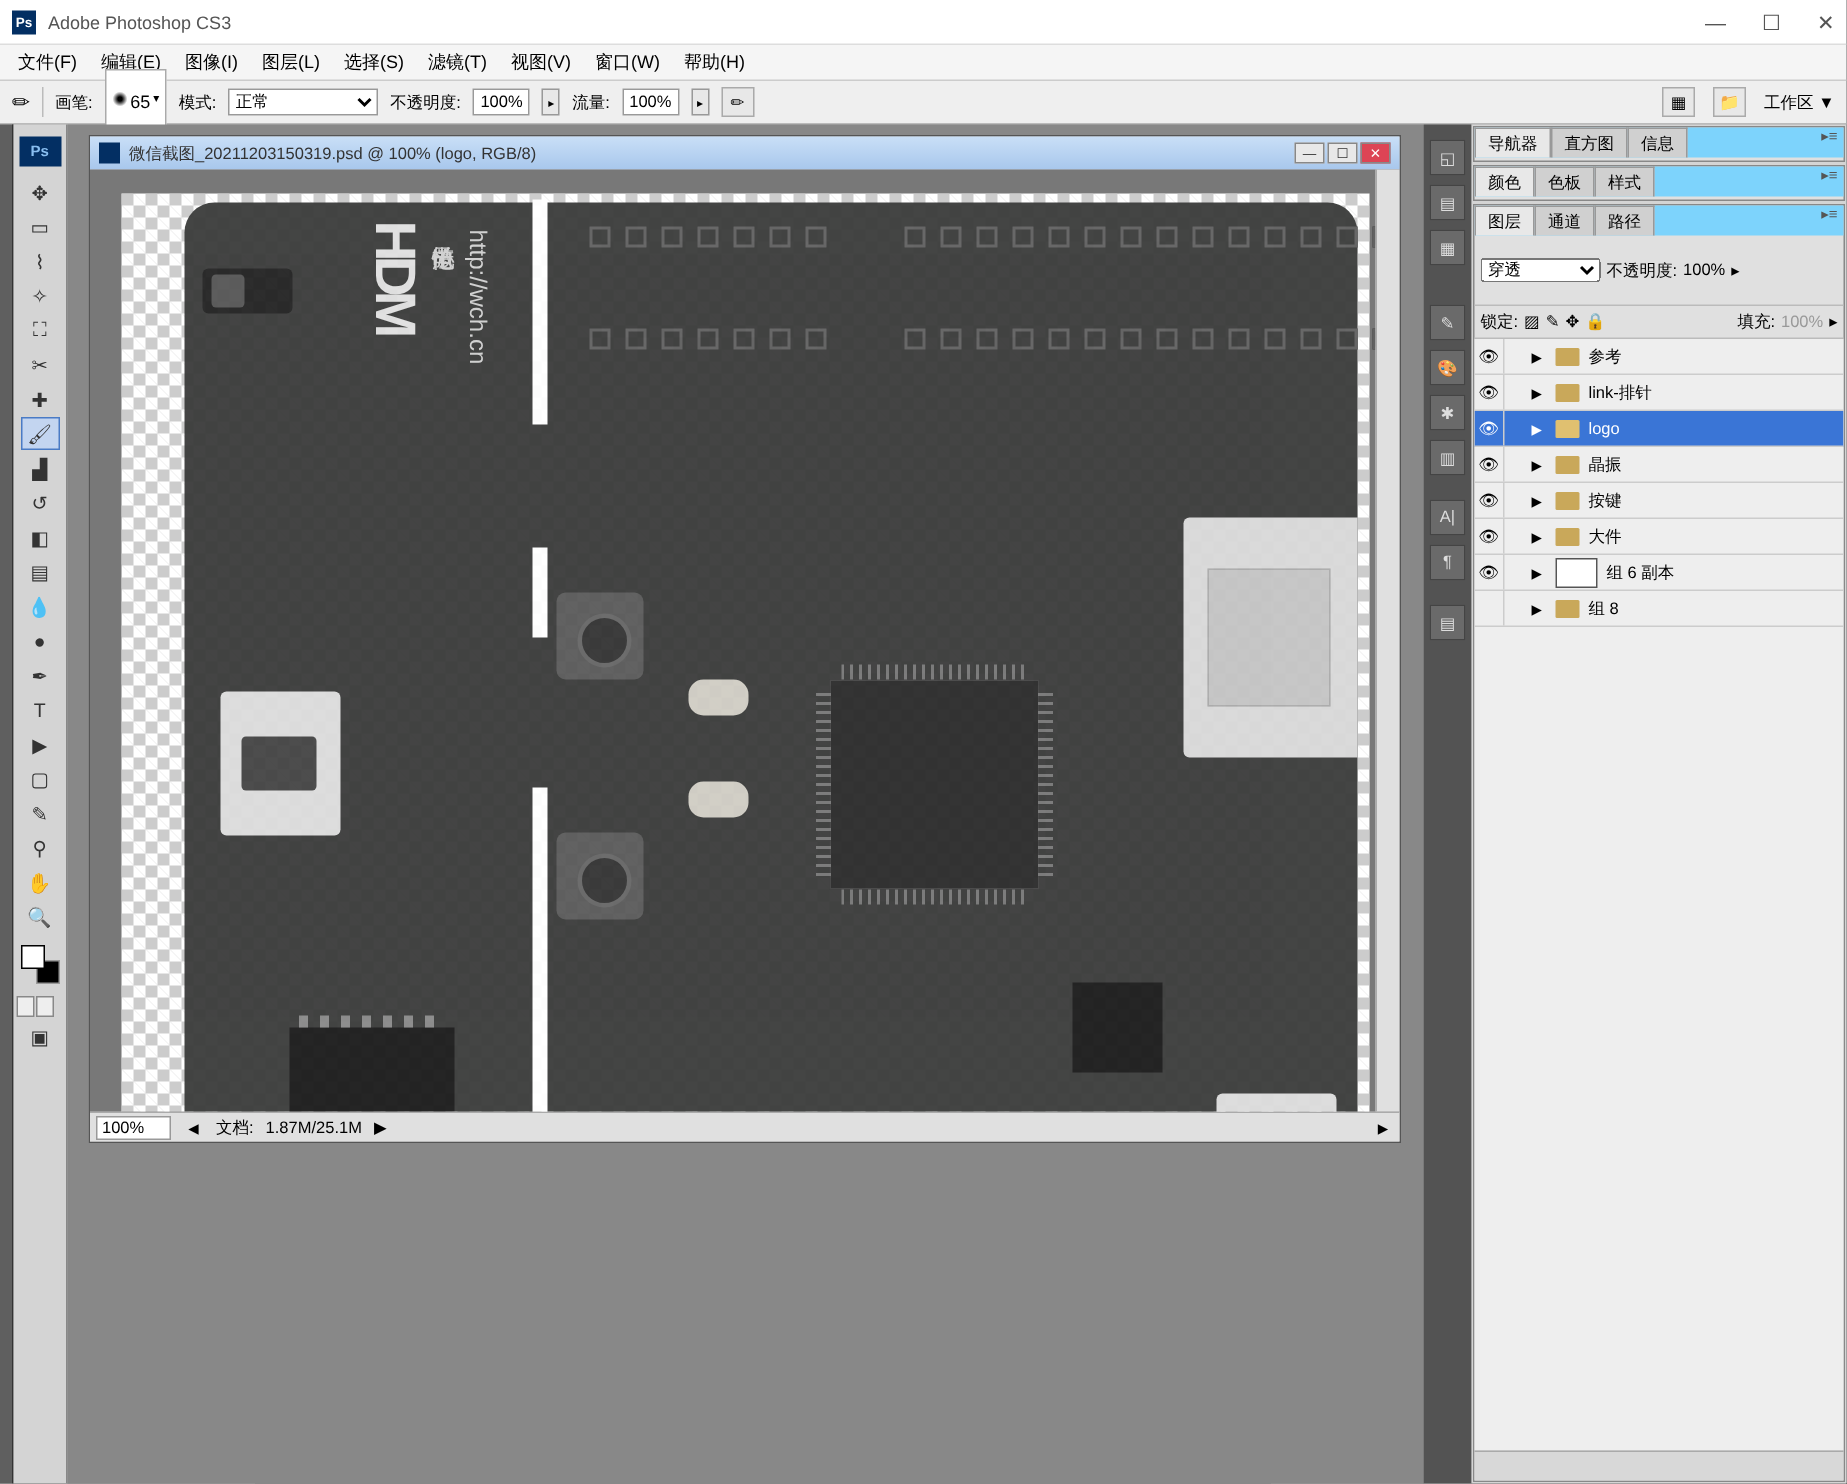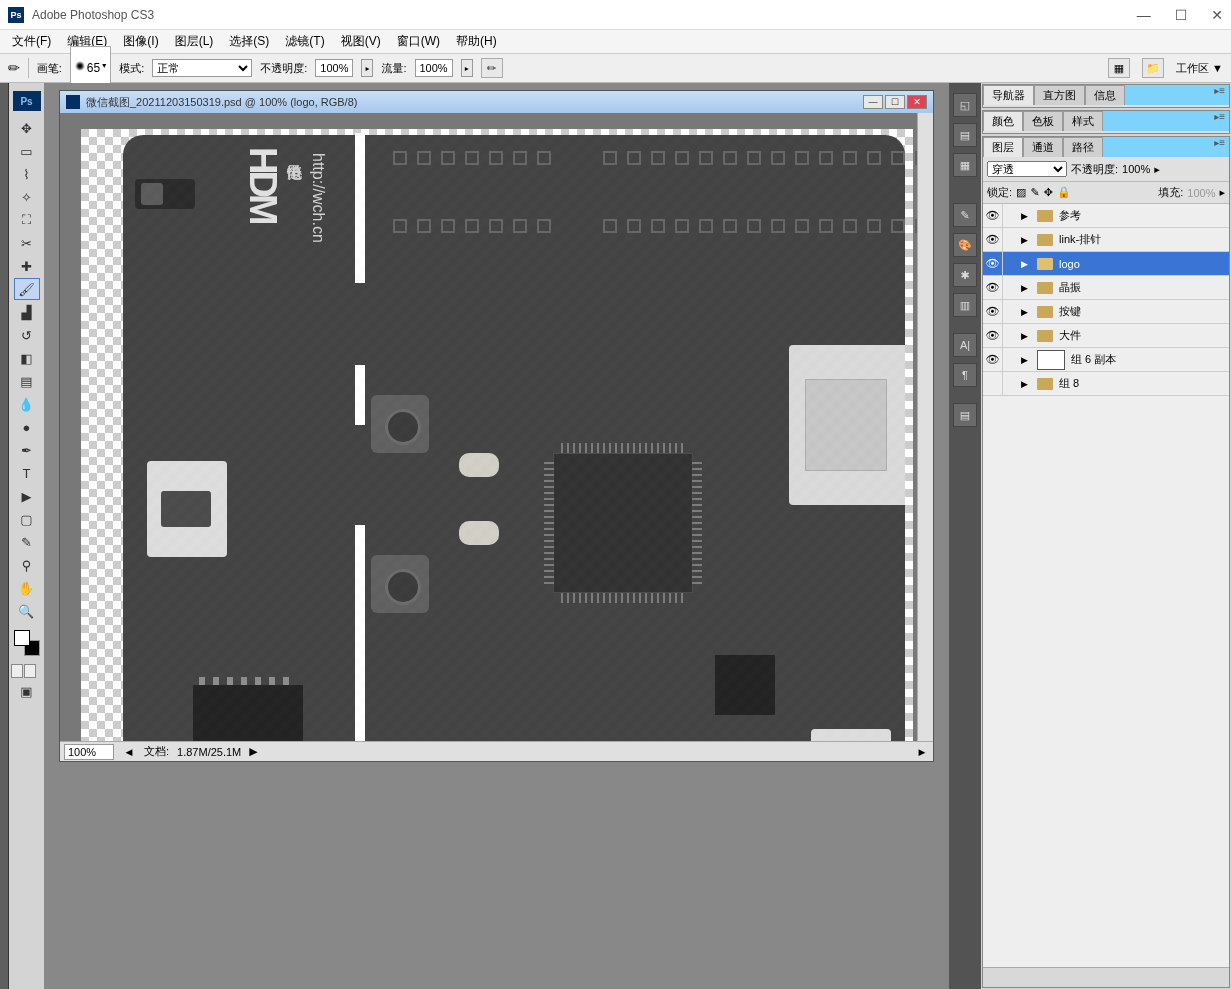--- a/index.html
+++ b/index.html
@@ -88,21 +88,21 @@
 .scrollbar-v { position:absolute; right:0; top:22px; bottom:20px; width:16px; background:#e0e0e0; border-left:1px solid #aaa;}
 .panel-strip { width: 32px; background: #535353; display:flex; flex-direction:column; padding-top:8px; gap:2px;}
 .panel-strip .tab-icon { width:24px; height:24px; margin:2px auto; background:#6a6a6a; border:1px solid #444; display:flex; align-items:center; justify-content:center; font-size:11px; color:#ddd;}
 .panels { width: 250px; background: #d4d4d4; display: flex; flex-direction: column; }
 .panel-group { border: 1px solid #888; margin: 1px; background:#e0e0e0;}
 .panel-tabs { display:flex; background:#7dd3fc; height:20px; align-items:flex-start;}
 .panel-tabs .ptab { padding:2px 8px; font-size:11px; background:#d0d0d0; border:1px solid #999; border-bottom:none; cursor:pointer;}
 .panel-tabs .ptab.active { background:#e8e8e8;}
 .panel-tabs .close-x { margin-left:auto; padding:0 4px; font-size:10px; color:#555;}
 .layers-panel { flex:1; display:flex; flex-direction:column;}
-.layers-opts { display:flex; align-items:center; padding:4px 4px; gap:4px; font-size:11px; border-bottom:1px solid #bbb;}
+.layers-opts { display:flex; align-items:center; padding:15px 4px; gap:4px; font-size:11px; border-bottom:1px solid #bbb;}
 .layers-opts select { font-size:11px; flex:0 0 80px;}
 .layers-lock { display:flex; align-items:center; padding:3px 4px; gap:4px; font-size:11px; border-bottom:1px solid #bbb;}
 .layers-list { flex:1; overflow:auto; background:#eee;}
 .layer-row { display:flex; align-items:center; height:24px; border-bottom:1px solid #ccc; font-size:11px; gap:6px; padding-right:4px;}
 .layer-row.selected { background:#3a75d6; color:#fff;}
 .layer-row .eye { width:20px; text-align:center; border-right:1px solid #ccc; height:100%; display:flex; align-items:center; justify-content:center; font-size:11px;}
 .layer-row .arrow { width:10px; font-size:9px;}
 .layer-row .folder { width:16px; height:12px; background:#c9a85a; border-radius:1px; display:inline-block;}
 .layer-row.selected .folder { background:#e0c070;}
 .layer-row .thumb { width:28px; height:20px; background:#fff; border:1px solid #555;}

